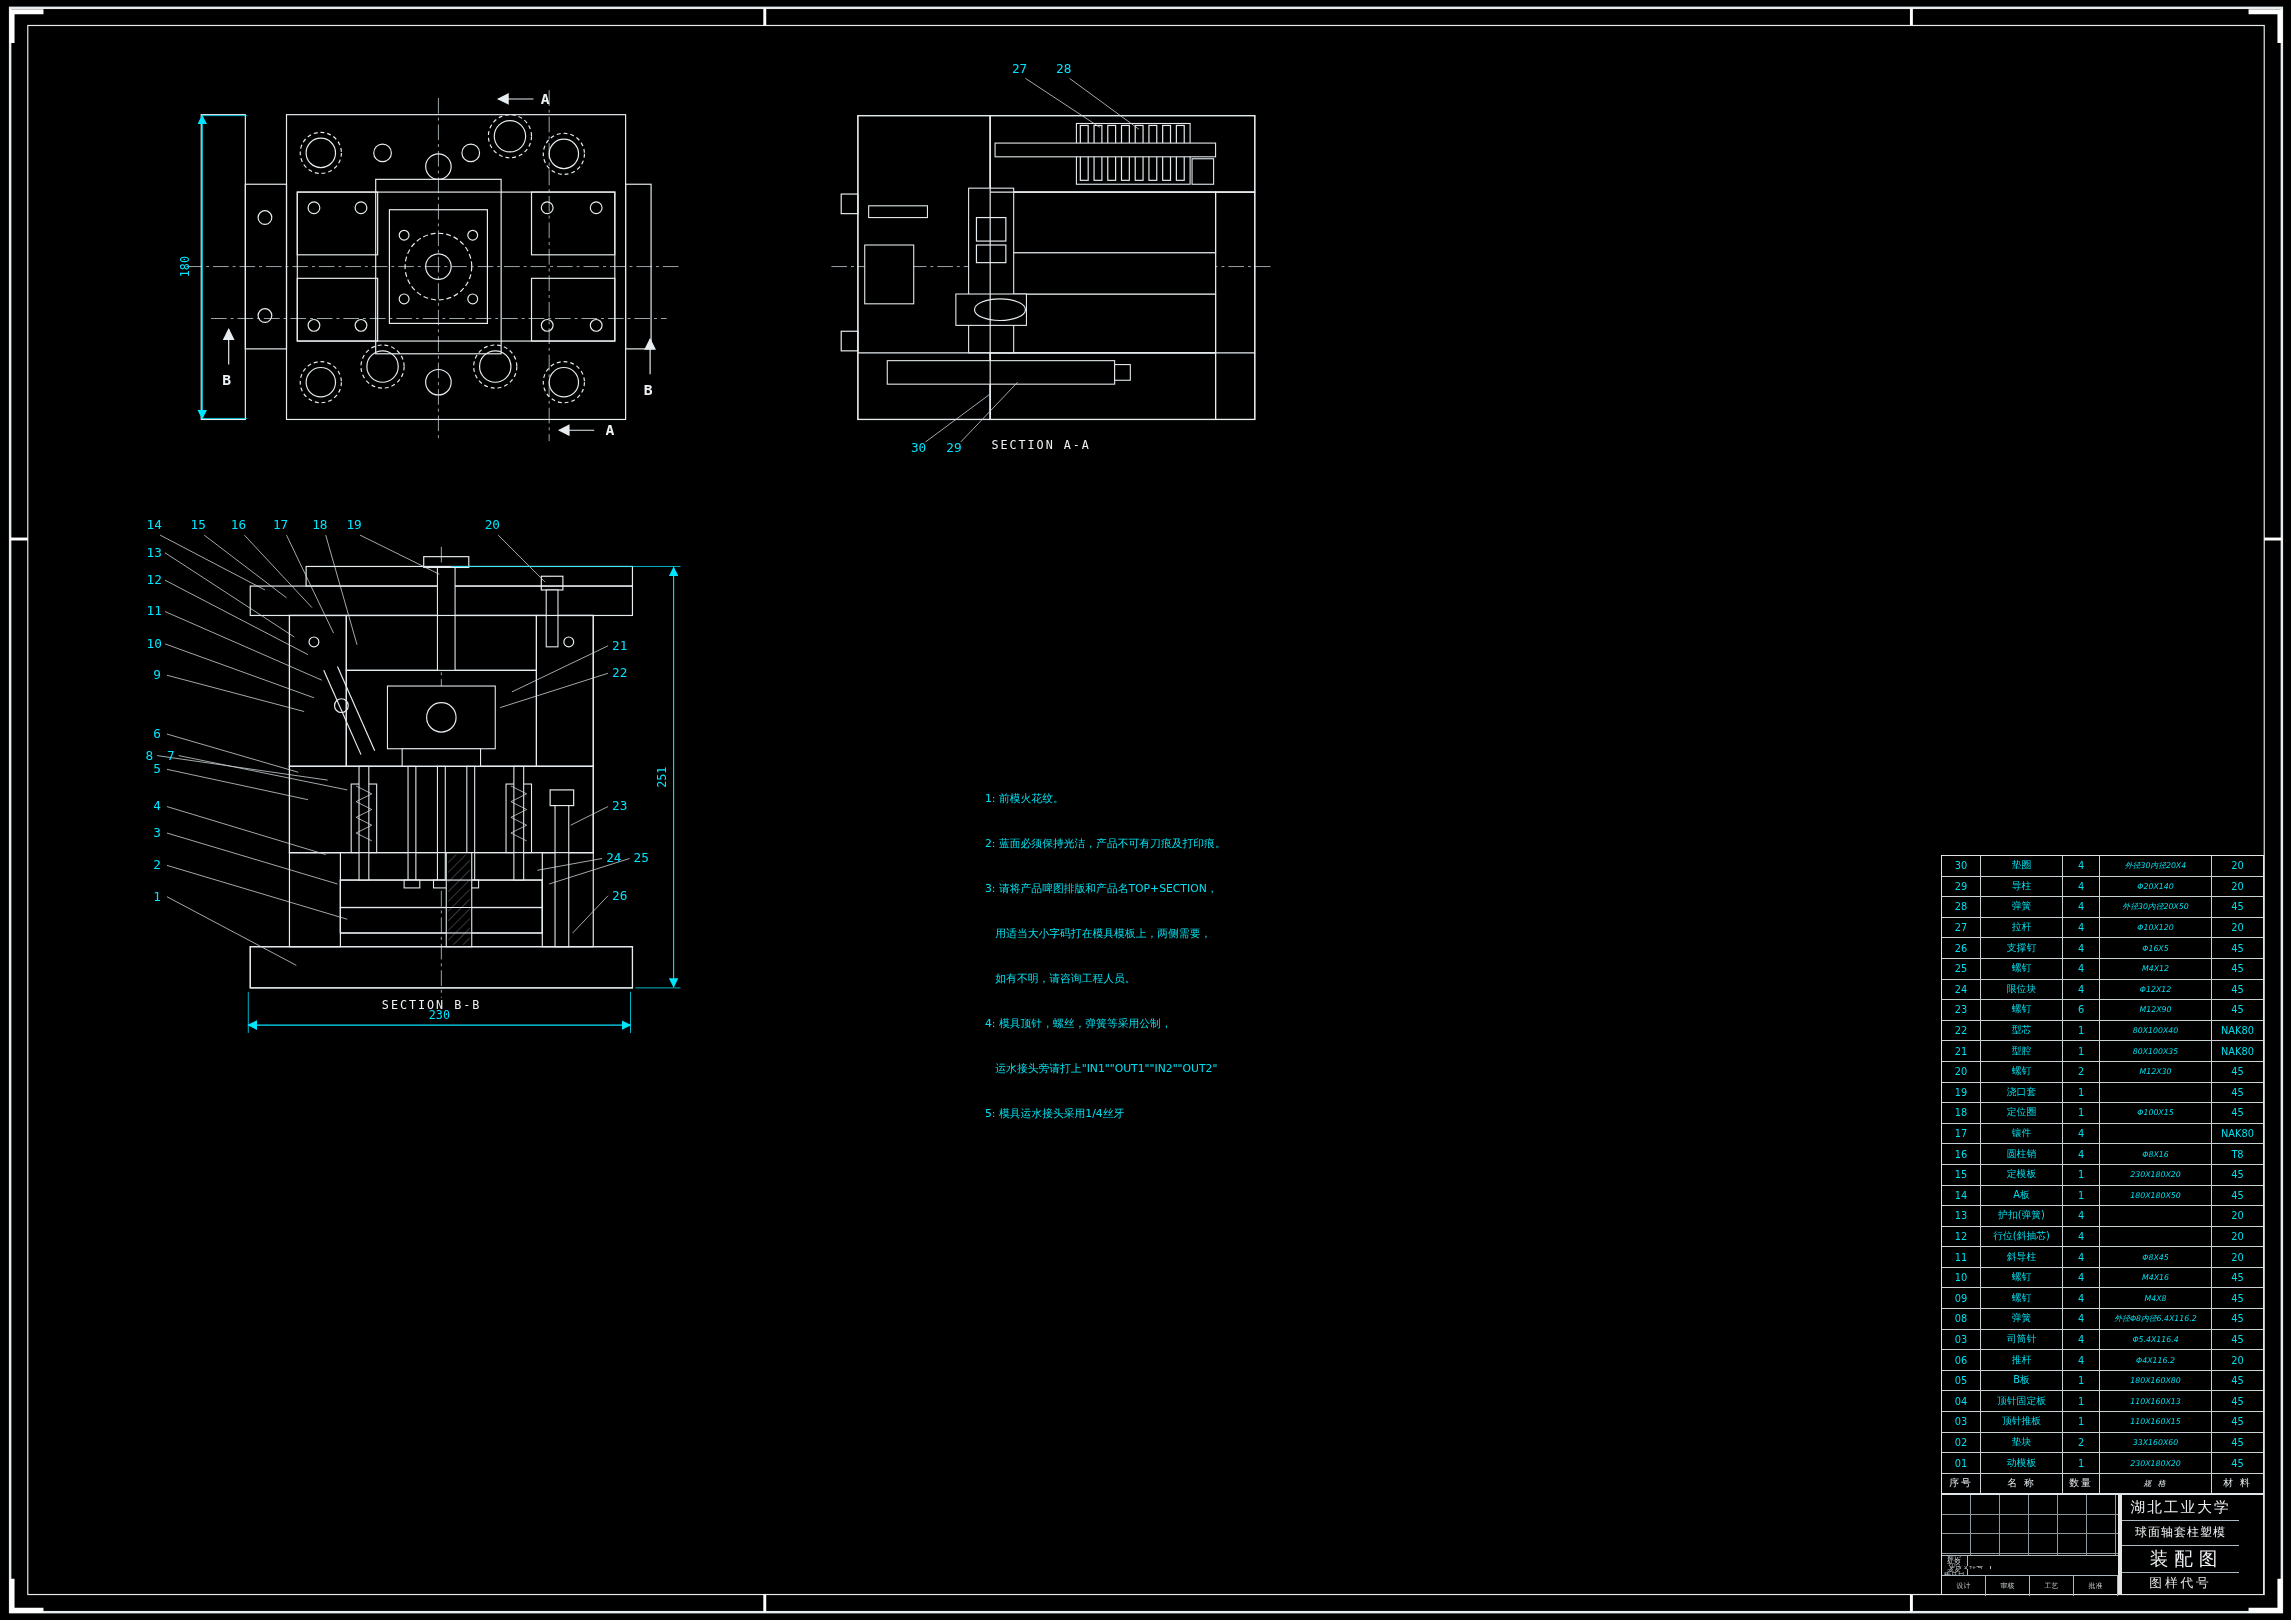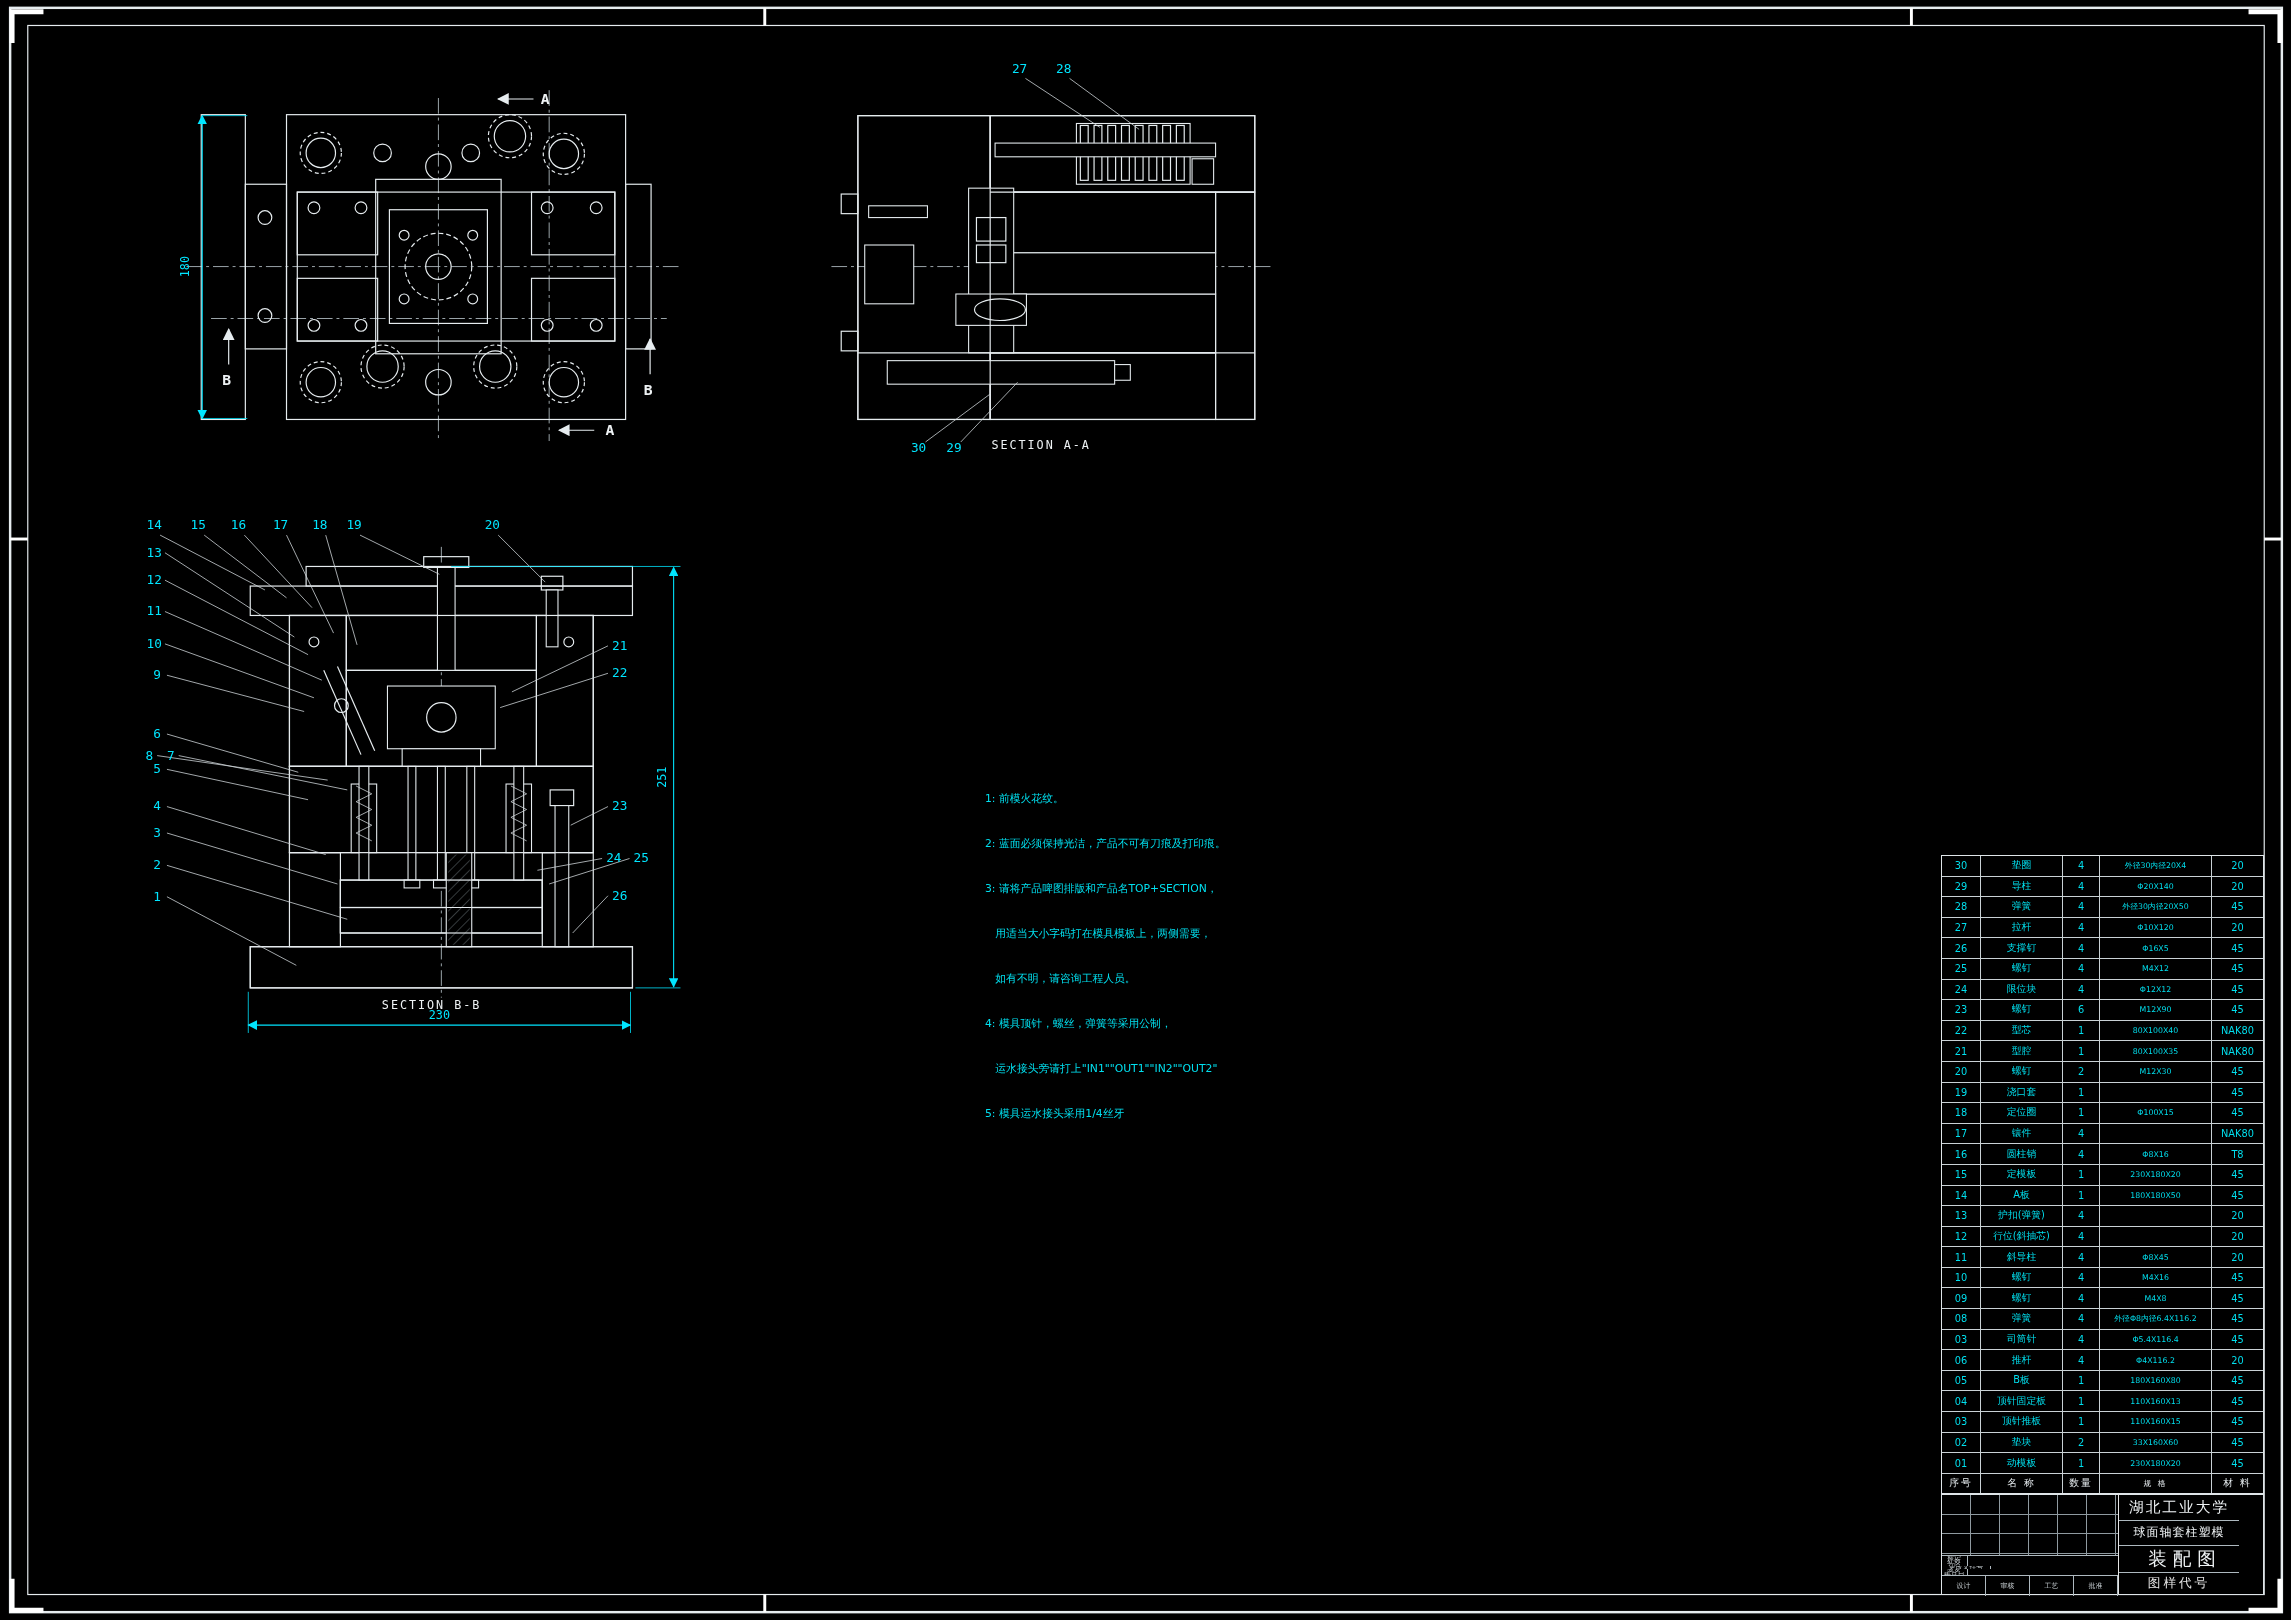--- a/index.html
+++ b/index.html
@@ -22,38 +22,38 @@
   .notes{position:absolute;left:985px;top:761px;width:304px;color:#00e0f0;
          font-size:10.8px;line-height:15px;white-space:pre;}
   .notes .note-line{height:15px;overflow:hidden;}
 
   .bom{position:absolute;left:1941px;top:855px;width:323px;height:639px;
        border:1px solid #dfe5e8;overflow:hidden;background:#000;}
   .bom-grid{display:grid;grid-template-columns:39px 82px 37px 112px 51px;grid-auto-rows:20.6px;}
   .bom-cell{border-right:1px solid #c9d1d5;border-bottom:1px solid #c9d1d5;
             color:#00dfee;font-size:9.8px;display:flex;align-items:center;justify-content:center;
             white-space:nowrap;overflow:hidden;}
-  .bom-cell.c3{font-size:7.8px;}
+  .bom-cell.c3{font-size:7.8px;font-style:italic;}
   .bom-cell.c4{border-right:none;}
   .bom-cell.bom-head{color:#e6ecef;letter-spacing:2px;}
 
   .titleblock{position:absolute;left:1941px;top:1494px;width:323px;height:101px;
               border:1px solid #dfe5e8;background:#000;}
   .tb-left{position:absolute;left:0;top:0;width:176px;height:100%;}
   .tb-left-grid{position:absolute;left:0;top:0;width:176px;height:60px;
       background:
         repeating-linear-gradient(90deg,transparent 0 28px,#8f9aa0 28px 29px),
         repeating-linear-gradient(180deg,transparent 0 18.6px,#8f9aa0 18.6px 19.6px);}
   .tb-row{position:absolute;left:0;width:176px;display:flex;border-top:1px solid #aeb9bf;}
   .tb-rev-row{top:60px;height:20.6px;flex-direction:column;}
   .tb-sign-row{top:80px;height:20.6px;}
   .tb-row span{border-right:1px solid #aeb9bf;color:#cfd6da;font-size:6.9px;
       display:flex;align-items:center;justify-content:center;white-space:nowrap;overflow:hidden;}
   .tb-row .w26{width:25.5px;} .tb-row .w50{width:49px;} .tb-row .w45{width:44px;}
-  .tb-right{position:absolute;left:176px;top:0;width:121px;height:100%;border-left:1px solid #e5e5e5;}
+  .tb-right{position:absolute;left:176px;top:0;width:121px;height:100%;border-left:4px solid #e5e5e5;}
   .tb-cell{display:flex;align-items:center;justify-content:center;border-bottom:1px solid #aeb9bf;
            overflow:hidden;white-space:nowrap;}
   .tb-univ{height:25.5px;font-size:14.7px;color:#eef2f4;letter-spacing:2px;}
   .tb-part{height:25.5px;font-size:12px;color:#eef2f4;letter-spacing:1px;}
   .tb-type{height:26.5px;font-size:18.6px;color:#eef2f4;letter-spacing:5.9px;padding-left:12px;}
   .tb-code{height:21.6px;font-size:12.7px;color:#e5e5e5;letter-spacing:2.9px;border-bottom:none;}
 </style>
 </head>
 <body>
 

